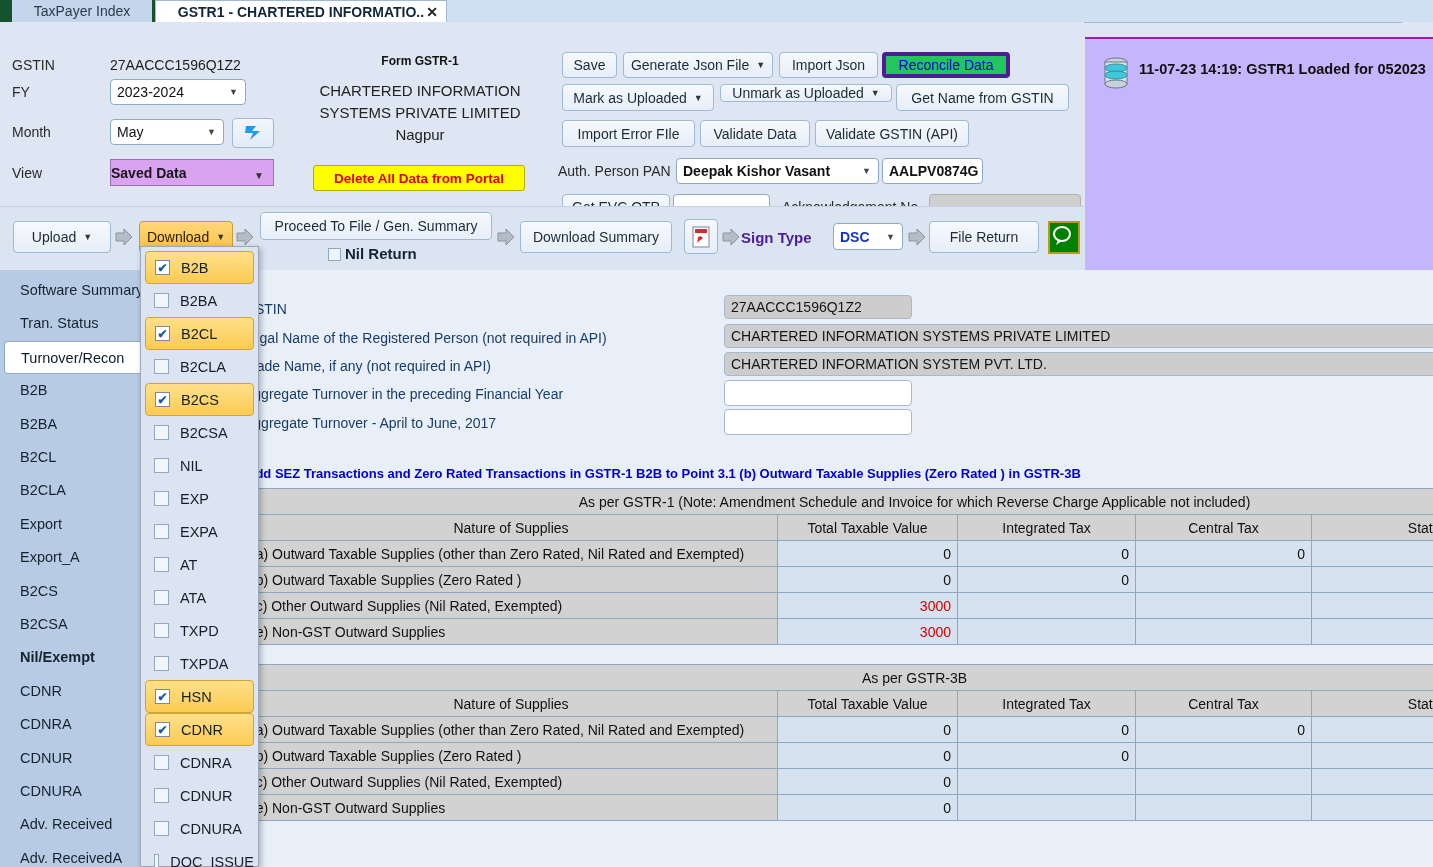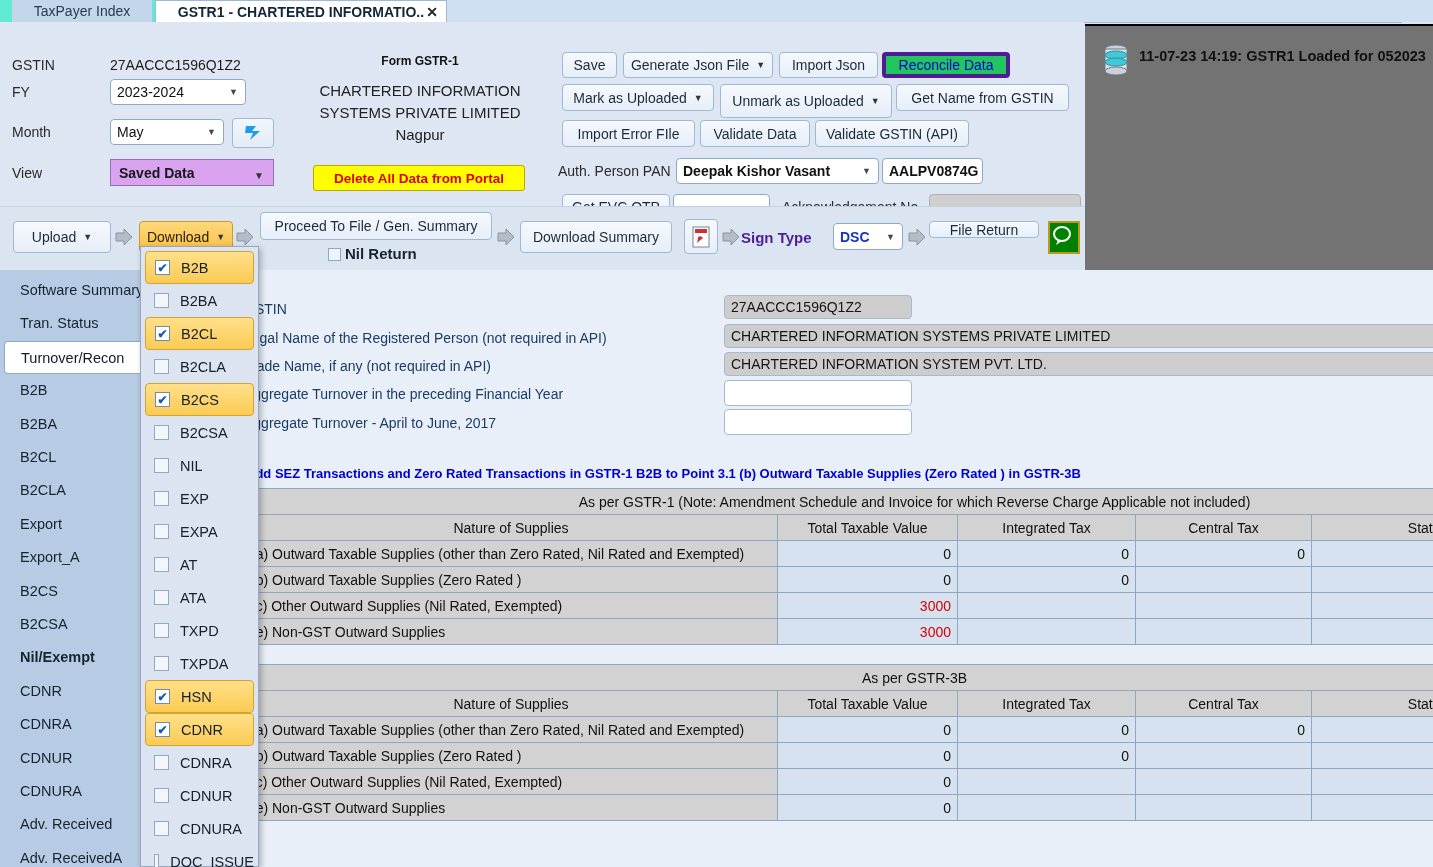--- a/index.html
+++ b/index.html
@@ -7,21 +7,21 @@
     width:1433px;height:867px;overflow:hidden;
     font-family:"Liberation Sans", sans-serif;
     font-size:14px;
     color:#1a1a1a;
     background:#dde6f2;
     position:relative;
   }
   
   #tabbar{
     position:absolute;left:0;top:0;width:1402px;height:22px;
-    background:#5eead4;
+    background:#14532d;
     border-bottom:1px solid #9fb8d4;
   }
   .tab{
     position:absolute;top:0;height:22px;line-height:22px;
     font-size:14px; text-align:center;
     box-sizing:border-box;
   }
   .tab.inactive{
     left:12px;width:140px;background:#c3d6ec;color:#2b3a4a;
   }
@@ -56,21 +56,21 @@
   #refresh-btn{
     position:absolute;left:232px;top:96px;width:40px;height:28px;
     background:linear-gradient(#f3f7fc,#e2ebf6);
     border:1px solid #9fb8d4;border-radius:4px;
     display:flex;align-items:center;justify-content:center;
   }
   #view-select{
     position:absolute;left:110px;top:137px;width:164px;height:27px;
     background:#d9a3f0;border:1px solid #9a6fb5;
     font-weight:600;color:#17171a;font-size:14px;
-    display:flex;align-items:center;padding-left:8px;box-sizing:border-box;
+    display:flex;align-items:center;box-sizing:border-box;
   }
   #view-select .caret{position:absolute;right:9px;top:10px;font-size:10px;color:#333;}
 
   
   #form-title{position:absolute;left:290px;top:32px;width:260px;text-align:center;
     font-weight:700;font-size:12px;color:#111;}
   #form-company{position:absolute;left:290px;top:58px;width:260px;text-align:center;
     font-size:15px;color:#222;line-height:22px;}
   #delete-portal-btn{
     position:absolute;left:313px;top:143px;width:210px;height:24px;
@@ -93,22 +93,22 @@
 
   .fieldbox{
     position:absolute;box-sizing:border-box;background:#fff;
     border:1px solid #8ea9c4;border-radius:4px;font-size:14px;
     display:flex;align-items:center;padding-left:6px;color:#111;
   }
   .fieldbox.gray{background:#cfcfcf;border:1px solid #b0b0b0;}
 
   
   #statusbar{
-    position:absolute;left:1085px;top:24px;width:348px;height:245px;
-    background:#737373;border-top:2px solid #000000;
+    position:absolute;left:1085px;top:37px;width:348px;height:245px;
+    background:#c4b5fd;border-top:2px solid #a21caf;
   }
   #db-icon{position:absolute;left:18px;top:18px;width:26px;height:30px;}
   #status-text{position:absolute;left:54px;top:22px;font-weight:700;font-size:14.5px;color:#111;}
 
   
   #actionstrip{
     position:absolute;left:0;top:206px;width:1084px;height:62px;background:#dbe5f2;
     border-top:1px solid #c2d2e5;
   }
   .arrow{
@@ -243,21 +243,21 @@
     <span>Generate Json File</span>
     <span class="dd">▼</span>
   </div>
   <div class="btn" style="left:779px;top:30px;width:99px;height:26px;">Import Json</div>
   <div class="btn yellow" style="left:882px;top:30px;width:128px;height:26px;">Reconcile Data</div>
 
   <div class="btn" style="left:562px;top:62px;width:152px;height:27px;">
     <span>Mark as Uploaded</span>
     <span class="dd">▼</span>
   </div>
-  <div class="btn" style="left:720px;top:62px;width:172px;height:34px;">
+  <div class="btn" style="left:720px;top:62px;width:172px;height:18px;">
     <span>Unmark as Uploaded</span>
     <span class="dd">▼</span>
   </div>
   <div class="btn" style="left:896px;top:62px;width:173px;height:27px;">Get Name from GSTIN</div>
 
   <div class="btn" style="left:562px;top:98px;width:133px;height:27px;">Import Error FIle</div>
   <div class="btn" style="left:700px;top:98px;width:110px;height:27px;">Validate Data</div>
   <div class="btn" style="left:815px;top:98px;width:154px;height:27px;">Validate GSTIN (API)</div>
 
   <span class="lbl" style="left:558px;top:141px;">Auth. Person PAN</span>
@@ -329,21 +329,21 @@
   <span style="position:absolute;left:741px;top:22px;font-weight:700;font-size:15px;color:#4c1d95;">Sign Type</span>
   <div class="selbox" style="left:833px;top:16px;width:70px;height:27px;font-weight:700;color:#1535c0;">
     <span>DSC</span>
     <span class="caret">▼</span>
   </div>
   <div class="arrow" style="left:908px;top:21px;">
     <svg width="18" height="18" viewBox="0 0 18 18">
         <path d="M1 5 L9 5 L9 1 L17 9 L9 17 L9 13 L1 13 Z" fill="#b4bcc6" stroke="#8b939d"></path>
       </svg>
   </div>
-  <div class="btn" style="left:929px;top:14px;width:110px;height:17px;">File Return</div>
+  <div class="btn" style="left:929px;top:14px;width:110px;height:32px;">File Return</div>
   <div style="position:absolute;left:1048px;top:14px;width:28px;height:29px;background:#008000;border:2px solid #b99a20;">
     <svg width="24" height="25" viewBox="0 0 24 25">
       <ellipse cx="12" cy="11" rx="8" ry="7" fill="none" stroke="#ffffff" stroke-width="2"></ellipse>
       <path d="M8 17 L6 22 L12 18 Z" fill="#ffffff"></path>
     </svg>
   </div>
 </div>
 
 <div id="sidebar">
     <div class="side-item" style="top: 4px;"><span>Software Summary</span></div>

